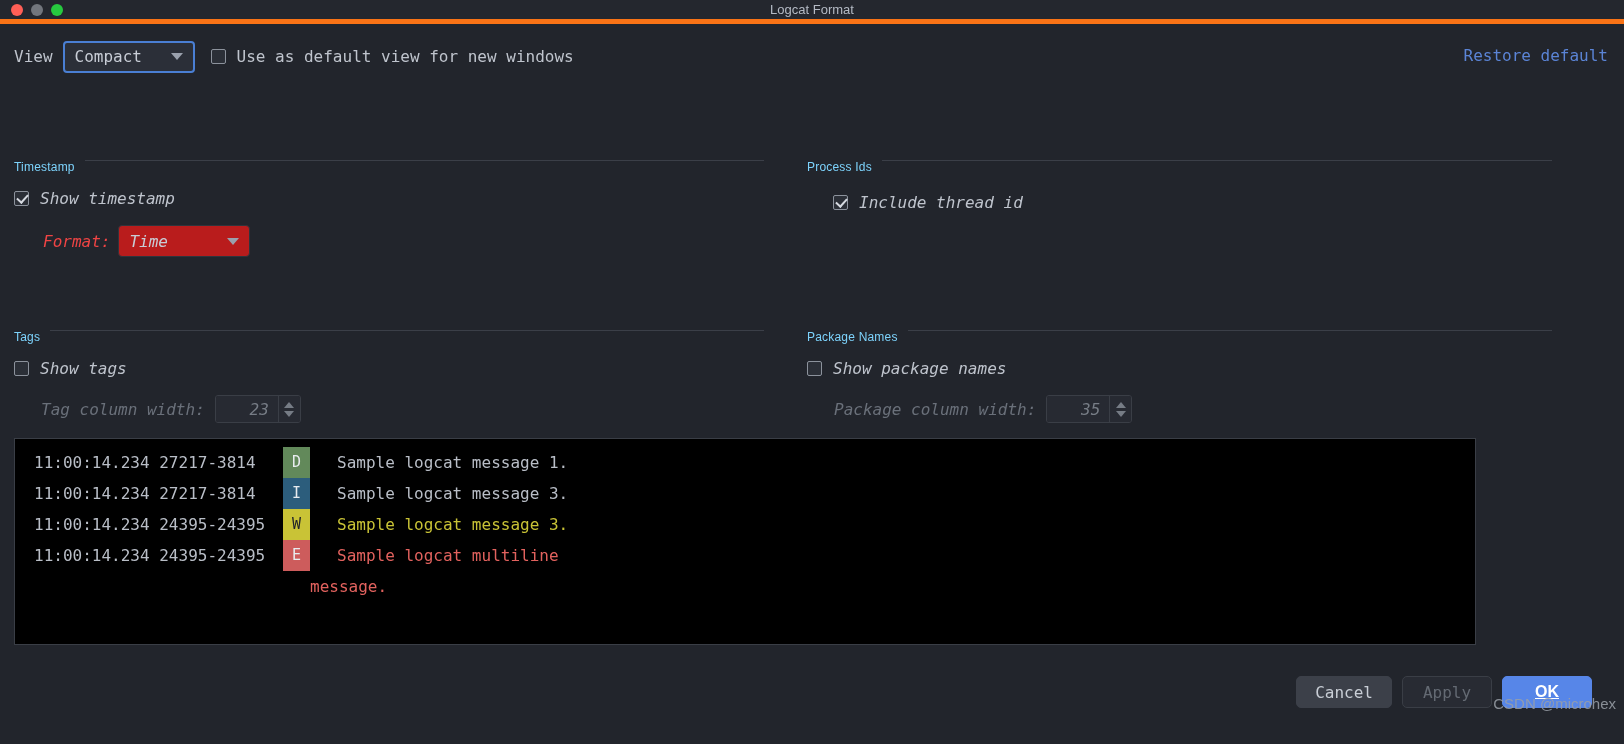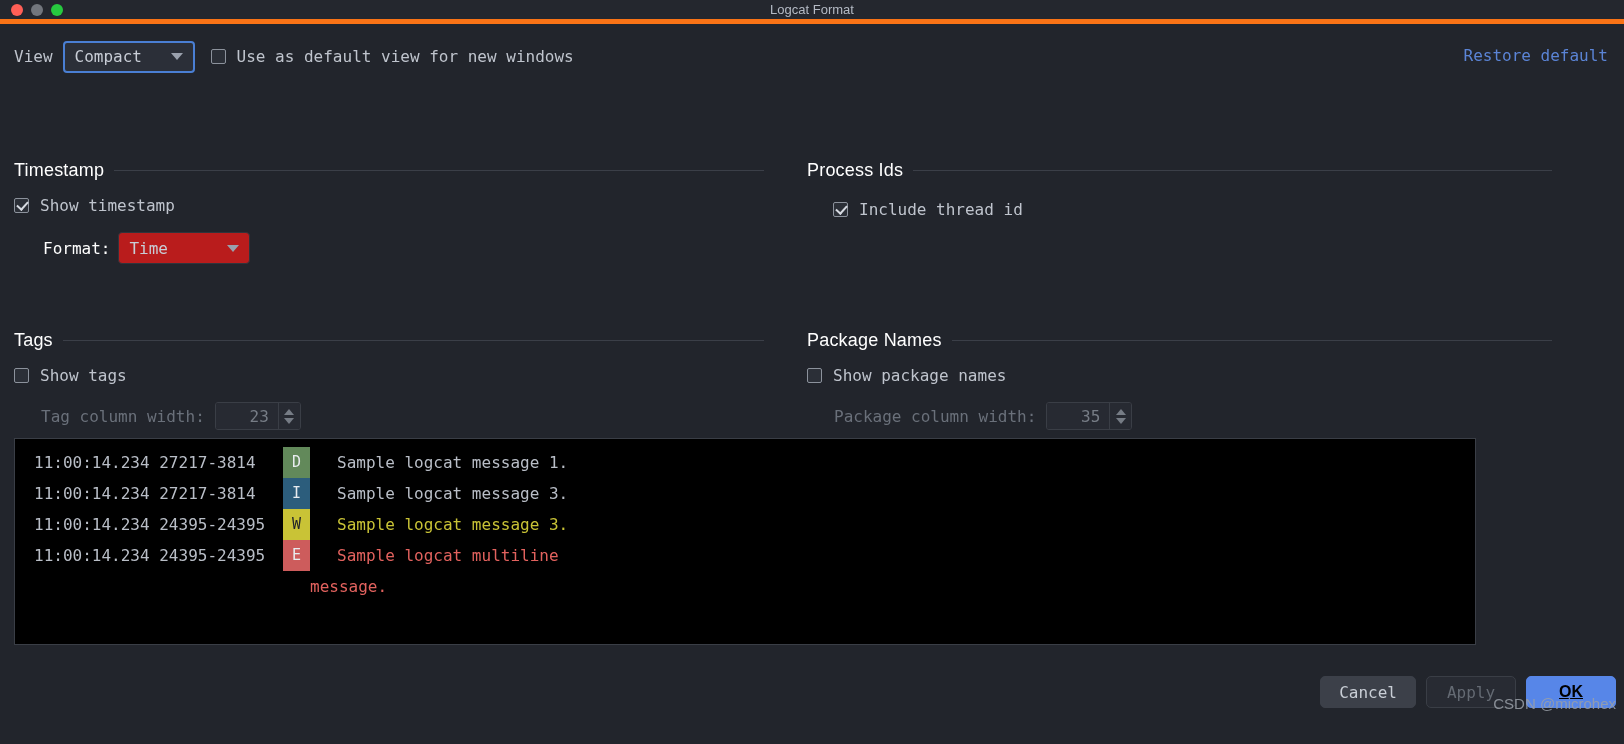--- a/index.html
+++ b/index.html
@@ -104,34 +104,34 @@
     font-size: 16px;
     color: #5b84d6;
     cursor: pointer;
   }
 
   
   #columns { position: relative; }
   .group { position: absolute; }
   .group-title {
     display: flex;
-    align-items: center;
+    align-items: flex-start;
     font-family: "Liberation Sans", sans-serif;
-    font-size: 18px;
-    color: #ffffff;
+    font-size: 12px;
+    color: #7dd3fc;
     letter-spacing: .2px;
     white-space: nowrap;
   }
   .group-title .rule {
     flex: 1;
     height: 1px;
     background: #3b3f48;
     margin-left: 10px;
   }
-  .group-body { margin-top: 15px; }
+  .group-body { margin-top: 15px; font-style: italic; }
   .sub-row {
     display: flex;
     align-items: center;
     margin-top: 17px;
   }
   .sub-label { font-size: 16px; color: #6a707a; }
 
   .spinner {
     display: flex;
     height: 28px;
@@ -206,44 +206,44 @@
   .lvl-E { background: #cd5c5c; }
   .msg-plain { color: #b9bec7; }
   .msg-W { color: #c9c336; }
   .msg-E { color: #e2625e; }
   .log-cont { display: flex; height: 31px; line-height: 31px; font-size: 16px; }
   .log-cont .pad { width: 295px; }
 
   
   #footer {
     position: absolute;
-    left: 0; right: 0;
+    left: 0; right: 16px;
     top: 660px;
     height: 84px;
     display: flex;
     align-items: flex-start;
     justify-content: flex-end;
-    padding: 16px 8px 0 0;
+    padding: 16px 16px 0 0;
     gap: 10px;
   }
   .btn {
     height: 32px;
     min-width: 90px;
     border-radius: 5px;
     display: flex;
     align-items: center;
     justify-content: center;
     font-size: 16px;
     padding: 0 18px;
     font-family: "DejaVu Sans Mono", "Liberation Mono", monospace;
   }
   .btn.secondary { background: #3c4049; color: #c9ced6; border: 1px solid #3c4049; }
   .btn.disabled { background: #282b33; color: #646a73; border: 1px solid #3a3e46; }
   .btn.primary {
-    background: #5786e8; color: #000000; font-weight: bold;
+    background: #5786e8; color: #ffffff; font-weight: bold;
     font-family: "Liberation Sans", sans-serif;
     border: 1px solid #5786e8;
     text-decoration: underline;
   }
 
   #watermark {
     position: absolute;
     right: 8px;
     bottom: 32px;
     font-family: "Liberation Sans", sans-serif;
@@ -287,21 +287,21 @@
     <div class="group-title">
       <span>Timestamp</span>
       <span class="rule"></span>
     </div>
     <div class="group-body">
       <div class="chk-row">
         <span class="chkbox checked"></span>
         <span class="chk-label">Show timestamp</span>
       </div>
       <div class="sub-row" style="margin-left:29px;">
-        <span class="sub-label" style="color:#ffffff;">Format:</span>
+        <span class="sub-label" style="color:#ef4444;">Format:</span>
         <div class="combo" id="format-combo">
           <span>Time</span>
           <span class="arrow"></span>
         </div>
       </div>
     </div>
   </div>
 
   <div class="group" style="left:807px; top:86px; width:745px;">
     <div class="group-title">

